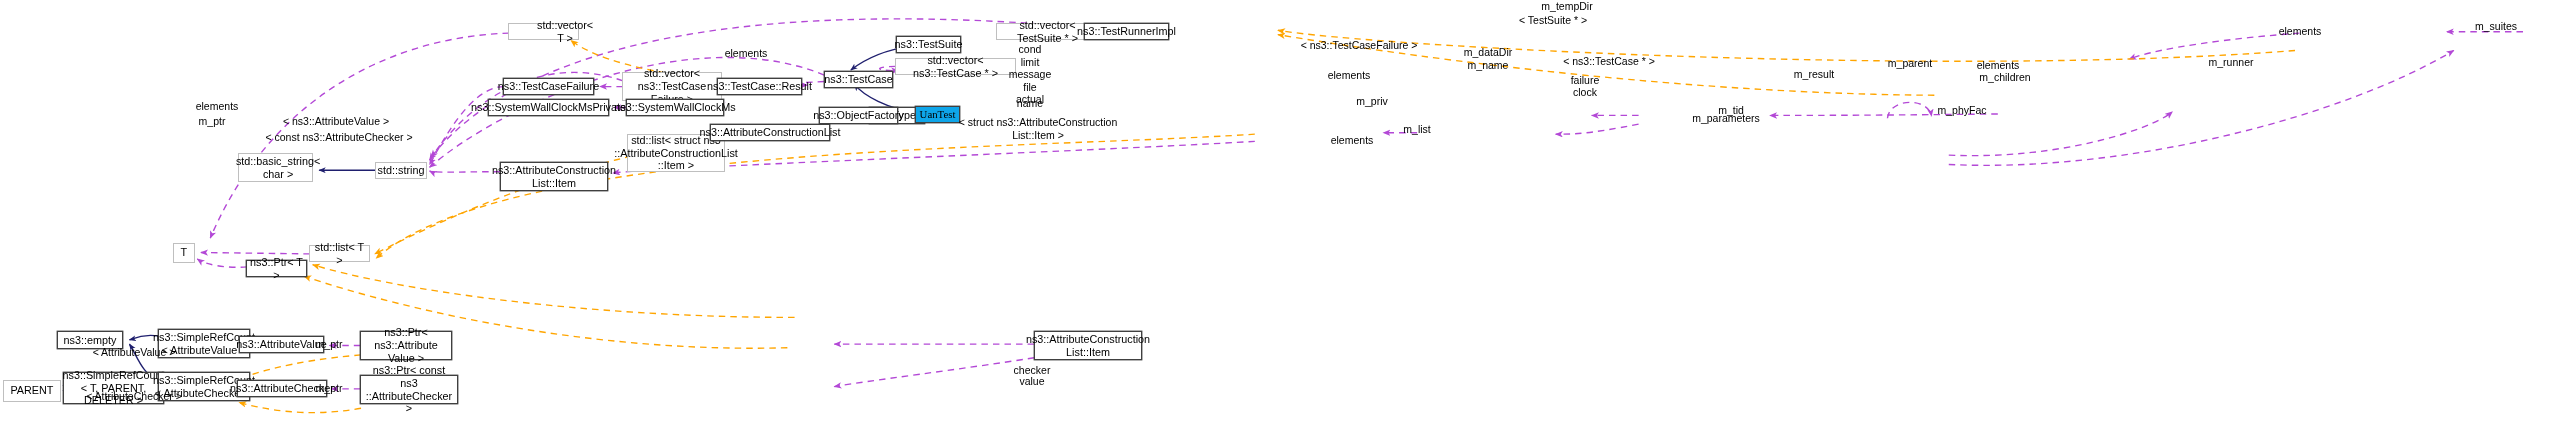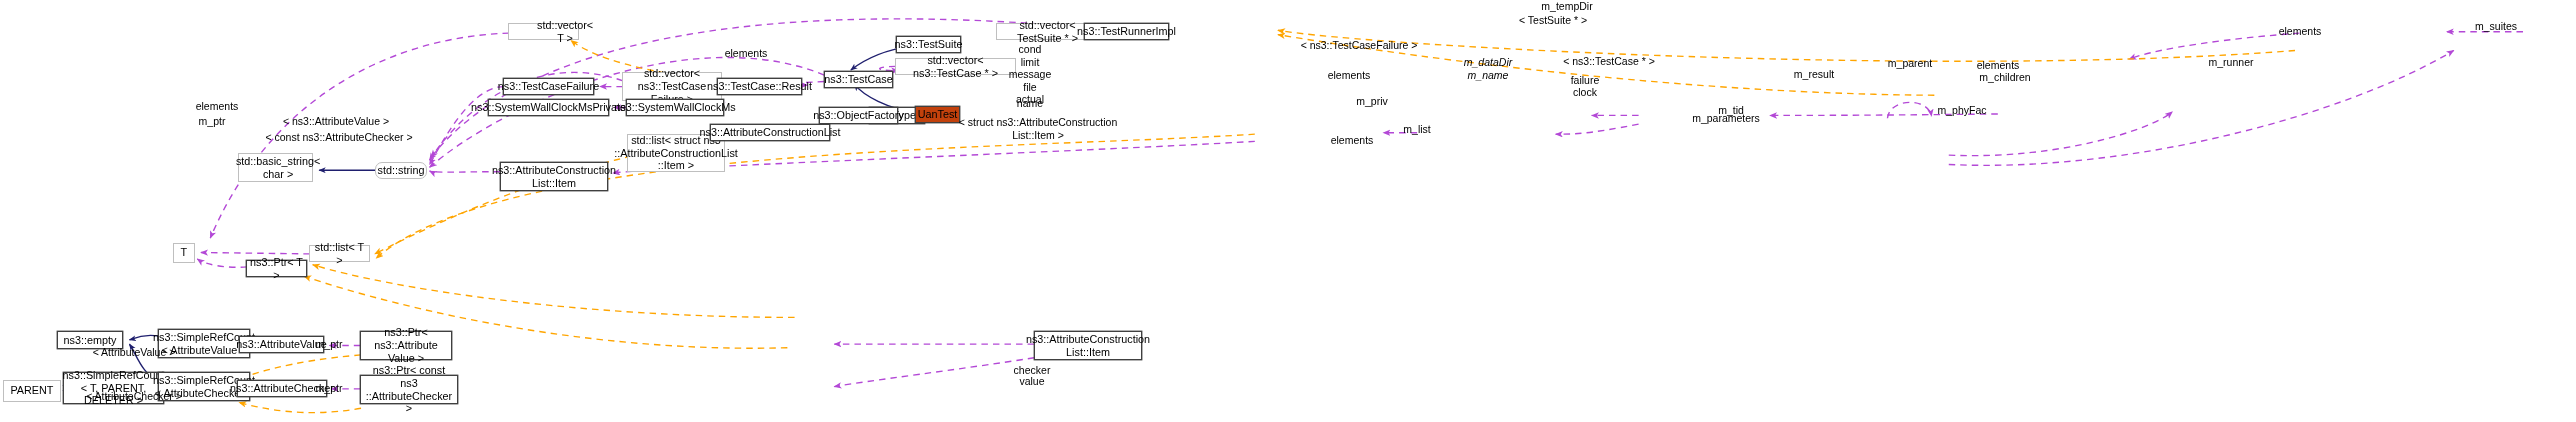--- a/index.html
+++ b/index.html
@@ -41,22 +41,23 @@
     border: 1.2px solid #404040;
     box-shadow: 0 0 0 0.4px #404040;
   }
   
   .node.lib {
     border: 0.9px solid #bfbfbf;
   }
   
   .node.hl {
     border: 1.2px solid #404040;
-    background: #c2410c;
+    background: #0ea5e9;
     box-shadow: 0 0 0 0.4px #404040;
+    font-family: Liberation Serif, serif;
   }
   .edge-label {
     position: absolute;
     font-size: 10.5px;
     color: #000000;
     white-space: pre-line;
     text-align: center;
     line-height: 1.2;
     transform: translate(-50%, -50%);
     pointer-events: none;
@@ -198,21 +199,21 @@
       <div class="node cls" style="left: 237px; top: 380px; width: 90px; height: 17.3px;">ns3::AttributeChecker</div>
       <div class="node cls" style="left: 360px; top: 331px; width: 92px; height: 29px;">ns3::Ptr&lt; ns3::Attribute
 Value &gt;</div>
       <div class="node cls" style="left: 360px; top: 375px; width: 98px; height: 29px;">ns3::Ptr&lt; const ns3
 ::AttributeChecker &gt;</div>
       <div class="node lib" style="left: 173px; top: 243px; width: 21.7px; height: 19.5px;">T</div>
       <div class="node cls" style="left: 246px; top: 260px; width: 61px; height: 17.3px;">ns3::Ptr&lt; T &gt;</div>
       <div class="node lib" style="left: 309px; top: 245px; width: 61px; height: 17.3px;">std::list&lt; T &gt;</div>
       <div class="node lib" style="left: 238px; top: 153px; width: 75px; height: 29px; padding-left: 8px;">std::basic_string&lt;
 char &gt;</div>
-      <div class="node lib" style="left: 375px; top: 162px; width: 52px; height: 17.3px; border-radius: 7px;">std::string</div>
+      <div class="node lib" style="left: 375px; top: 162px; width: 52px; height: 17.3px;">std::string</div>
       <div class="node lib" style="left: 508px; top: 23px; width: 71px; height: 17.3px; padding-left: 46px;">std::vector&lt; T &gt;</div>
       <div class="node cls" style="left: 500px; top: 162px; width: 108px; height: 29px;">ns3::AttributeConstruction
 List::Item</div>
       <div class="node cls" style="left: 1034px; top: 331px; width: 108px; height: 29px;">ns3::AttributeConstruction
 List::Item</div>
       <div class="node cls" style="left: 503px; top: 78px; width: 91px; height: 17.3px;">ns3::TestCaseFailure</div>
       <div class="node cls" style="left: 488px; top: 99px; width: 121px; height: 17.3px;">ns3::SystemWallClockMsPrivate</div>
       <div class="node lib" style="left: 627px; top: 134px; width: 98px; height: 38px;">std::list&lt; struct ns3
 ::AttributeConstructionList
 ::Item &gt;</div>
@@ -231,21 +232,21 @@
       <div class="node cls" style="left: 1084px; top: 23px; width: 85px; height: 17.3px;">ns3::TestRunnerImpl</div>
     </div>
   <div id="label-layer">
       <div class="edge-label " style="left: 1567px; top: 5.8px;">m_tempDir</div>
       <div class="edge-label " style="left: 1553px; top: 20px;">&lt; TestSuite * &gt;</div>
       <div class="edge-label " style="left: 746px; top: 53px;">elements</div>
       <div class="edge-label " style="left: 2300px; top: 31px;">elements</div>
       <div class="edge-label " style="left: 2496px; top: 26px;">m_suites</div>
       <div class="edge-label " style="left: 1359px; top: 45px;">&lt; ns3::TestCaseFailure &gt;</div>
       <div class="edge-label " style="left: 1609px; top: 61px;">&lt; ns3::TestCase * &gt;</div>
-      <div class="edge-label " style="left: 1488px; top: 69px; font-style: italic;">m_dataDir
+      <div class="edge-label " style="left: 1488px; top: 59px;">m_dataDir
 m_name</div>
       <div class="edge-label " style="left: 1349px; top: 75px;">elements</div>
       <div class="edge-label " style="left: 1910px; top: 63px;">m_parent</div>
       <div class="edge-label " style="left: 1998px; top: 65px;">elements</div>
       <div class="edge-label " style="left: 1814px; top: 74px;">m_result</div>
       <div class="edge-label " style="left: 2005px; top: 77px;">m_children</div>
       <div class="edge-label " style="left: 2231px; top: 62px;">m_runner</div>
       <div class="edge-label " style="left: 1030px; top: 74px;">cond
 limit
 message

